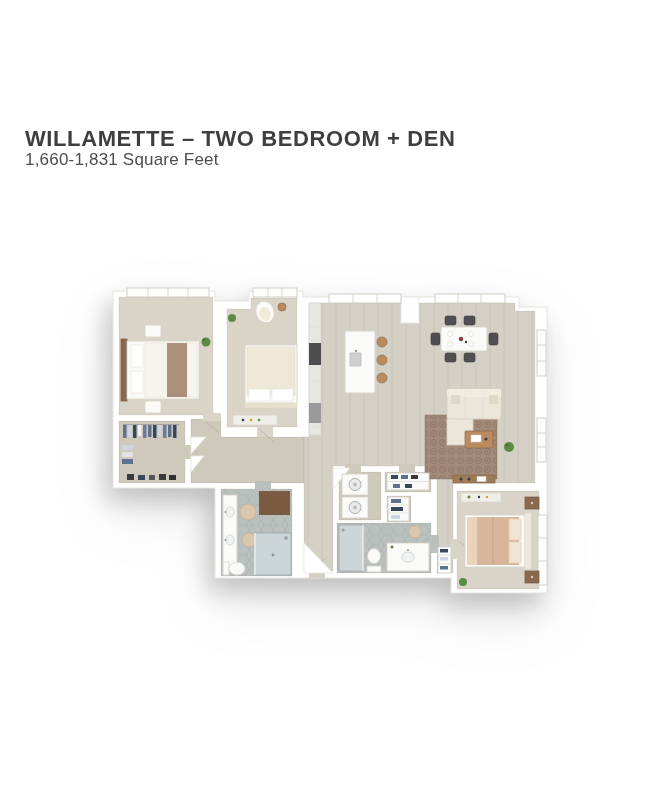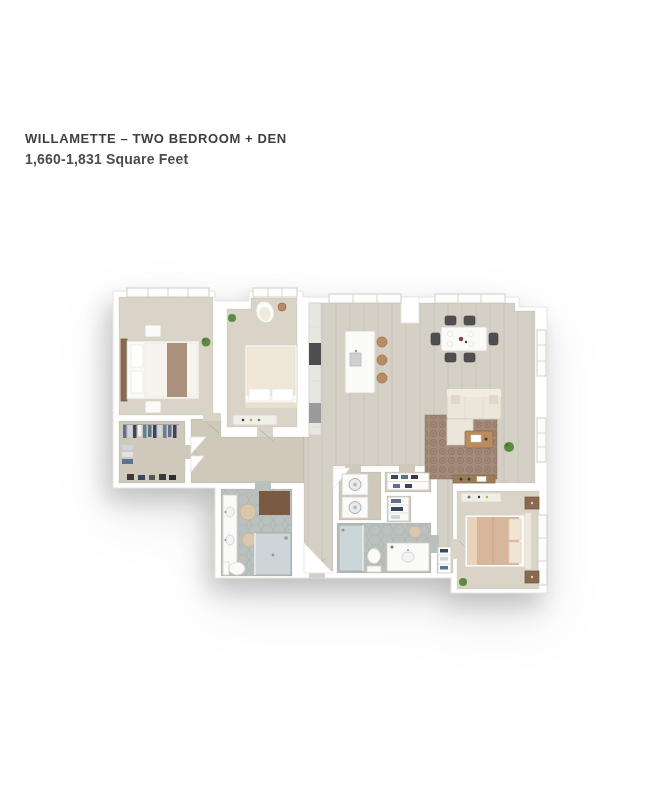--- a/index.html
+++ b/index.html
@@ -18,23 +18,23 @@
     --accent_red:#8d3b3f;
     --bath_rug:#dac7ae; --bath_rug_line:#c6af92;
     --textile_blue:#5d7191; --textile_navy:#39465e; --textile_light:#cfd5de;
     --dark_item:#3a3a3a;
   }
   html,body{margin:0;padding:0;}
   body{width:657px;height:791px;background:var(--page_bg);
        font-family:"Liberation Sans", sans-serif; overflow:hidden;}
   .stage{position:relative;width:657px;height:791px;background:var(--page_bg);}
   .plan-header{position:absolute;left:25px;top:129px;}
-  .plan-title{margin:0;font-size:13px;font-weight:700;letter-spacing:.6px;
+  .plan-title{margin:0;font-size:22px;font-weight:700;letter-spacing:.6px;
               color:var(--title);line-height:20px;}
-  .plan-subtitle{margin:1px 0 16px 0;font-size:14px;font-weight:700;
+  .plan-subtitle{margin:1px 0 16px 0;font-size:17px;font-weight:400;
               color:var(--subtitle);line-height:19px;letter-spacing:.2px;}
   .floorplan{position:absolute;left:105px;top:285px;width:445px;height:315px;}
   .floorplan svg{filter:drop-shadow(-7px 13px 12px rgba(40,38,35,.22))
                  drop-shadow(0 22px 26px rgba(40,38,35,.10));}
   .wall{fill:var(--wall);stroke:var(--wall_line);stroke-width:1;}
   .pillar{fill:var(--wall);stroke:var(--wall_line);stroke-width:.8;}
   .fl{stroke:rgba(90,80,65,.12);stroke-width:.8;}
   .floorM{fill:var(--floor_main);} .floorB{fill:var(--floor_bed);}
   .floorC{fill:var(--floor_closet);} .tileF{fill:var(--tile);}
   .wf{fill:var(--white_furn);stroke:#d6d2c9;stroke-width:.8;}

